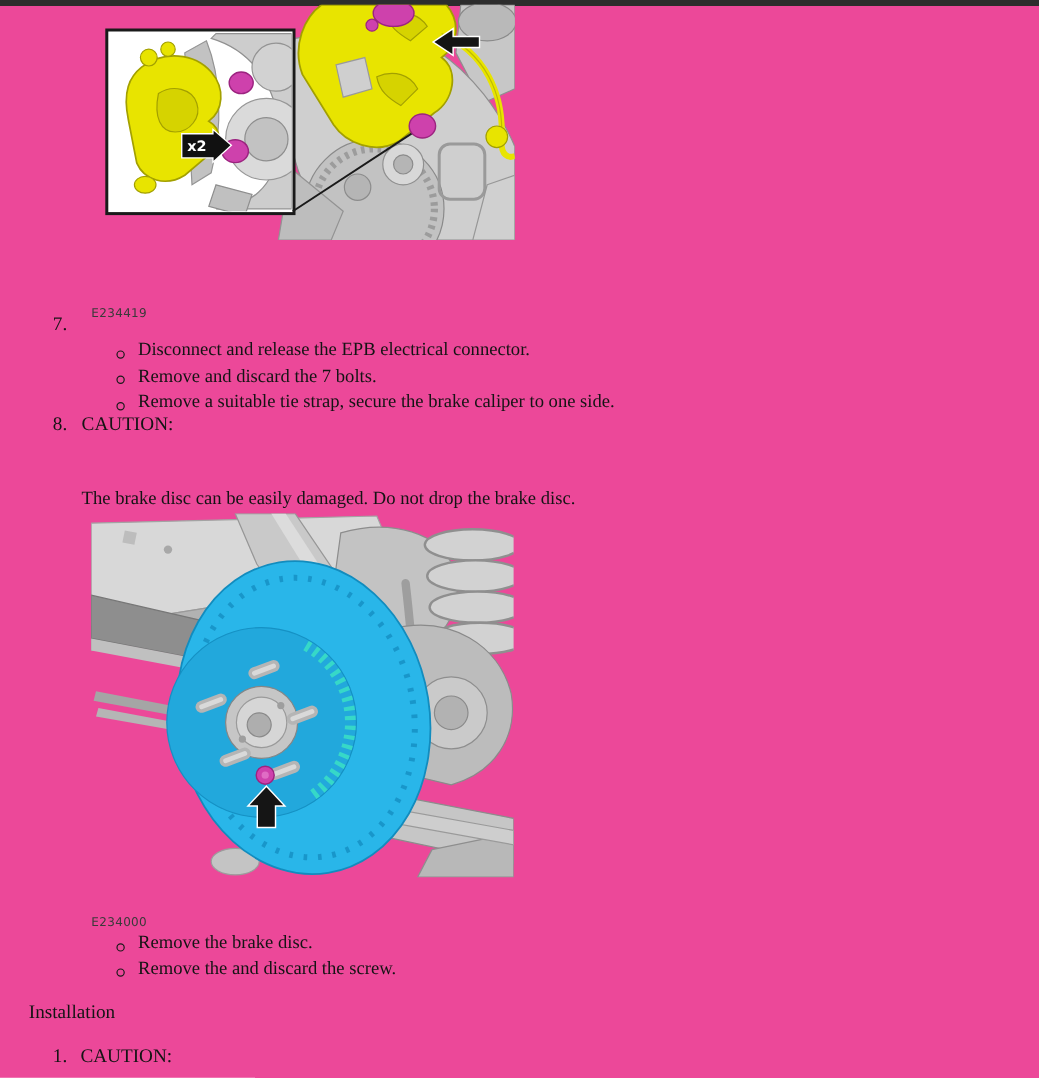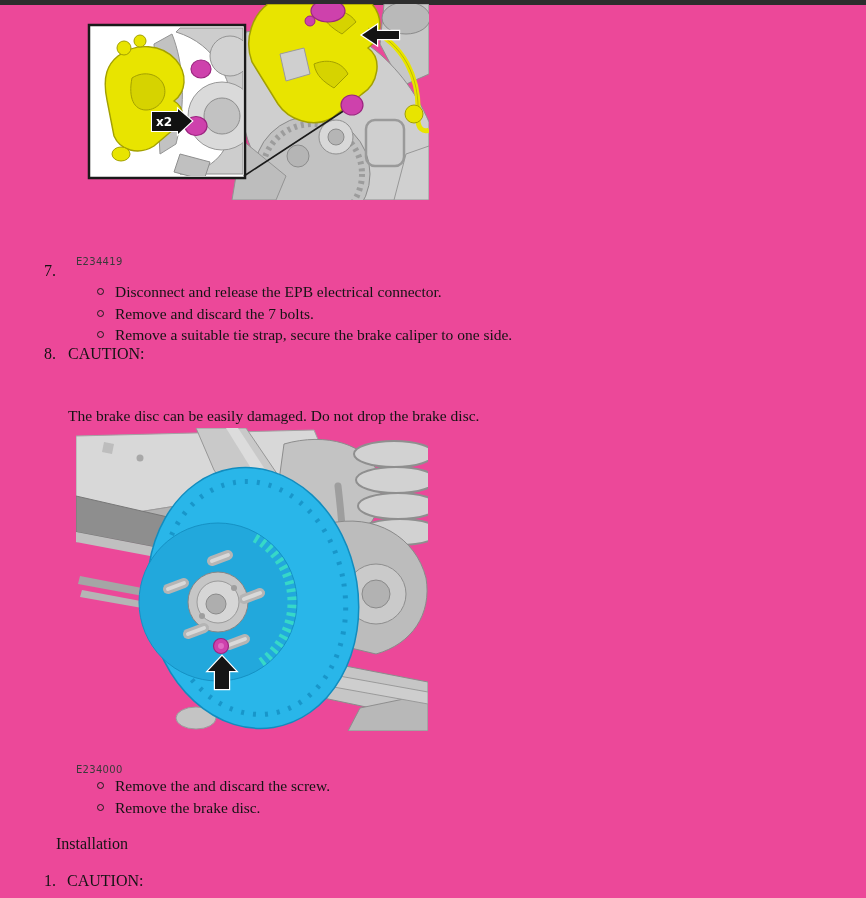--- a/index.html
+++ b/index.html
@@ -15,21 +15,21 @@
   .fig{position:absolute;}
   .fig svg{display:block;}
   .figlabel{
     position:absolute;
     font-family:"DejaVu Sans", sans-serif;
     font-size:10px;color:#3a3a3a;letter-spacing:.3px;
   }
   .stepnum{position:absolute;font-size:16px;}
   .steptitle{position:absolute;font-size:16px;}
   .bullets{position:absolute;list-style:none;margin:0;padding:0;}
-  .bullets li{display:flex;align-items:flex-start;line-height:21.6px;font-size:15.5px;}
+  .bullets li{display:flex;align-items:center;line-height:21.6px;font-size:15.5px;}
   .bdot{
     flex:0 0 auto;width:5px;height:5px;border:1.2px solid #1a1a1a;border-radius:50%;
     margin:7px 11px 0 5px;background:transparent;
   }
   .para{position:absolute;font-size:15.5px;line-height:20px;}
   .heading{position:absolute;font-size:16px;}
 </style>
 </head>
 <body>
 
@@ -207,25 +207,25 @@
 
       <path d="M146,228 L160,243 L153,243 L153,261 L139,261 L139,243 L132,243 Z" fill="#151515" stroke="#ffffff" stroke-width="2.4" paint-order="stroke"></path>
     </svg>
   </div>
 
   <div class="figlabel" style="left:76px;top:764px;">E234000</div>
 
   <ul class="bullets" style="left:92px;top:775px;">
     <li>
       <span class="bdot"></span>
+      <span>Remove the brake disc.</span>
+    </li>
+    <li>
+      <span class="bdot"></span>
       <span>Remove the and discard the screw.</span>
     </li>
-    <li>
-      <span class="bdot"></span>
-      <span>Remove the brake disc.</span>
-    </li>
   </ul>
 
-  <div class="heading" style="left:24px;top:835px;margin-left:32px;">Installation</div>
+  <div class="heading" style="left:24px;top:835px;">Installation</div>
   <div class="stepnum" style="left:44px;top:872px;">1.</div>
   <div class="steptitle" style="left:67px;top:872px;">CAUTION:</div>
 
 </div>
 
 </body></html>

